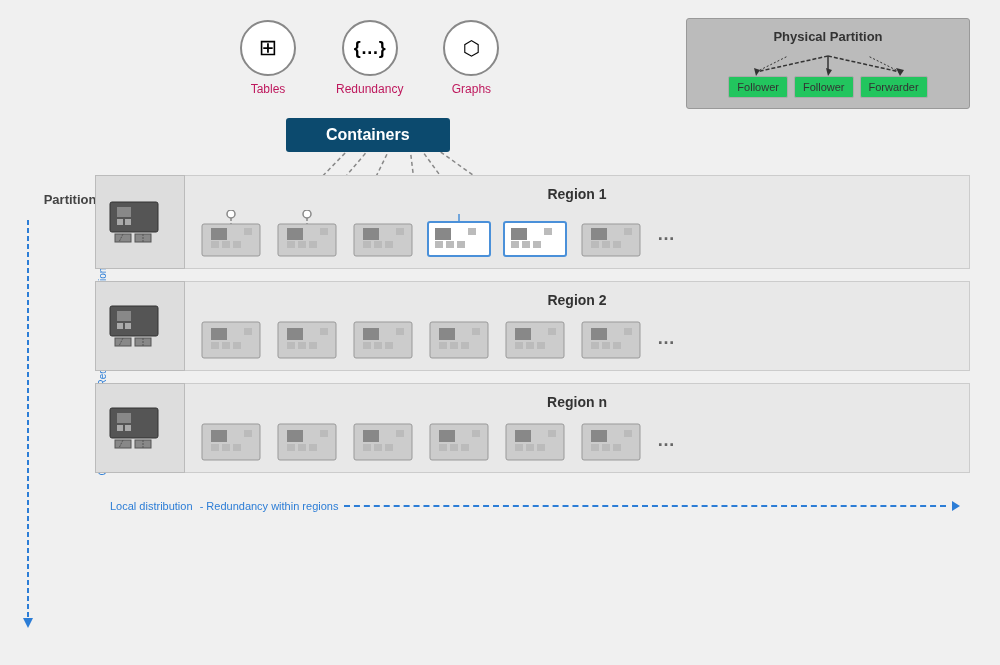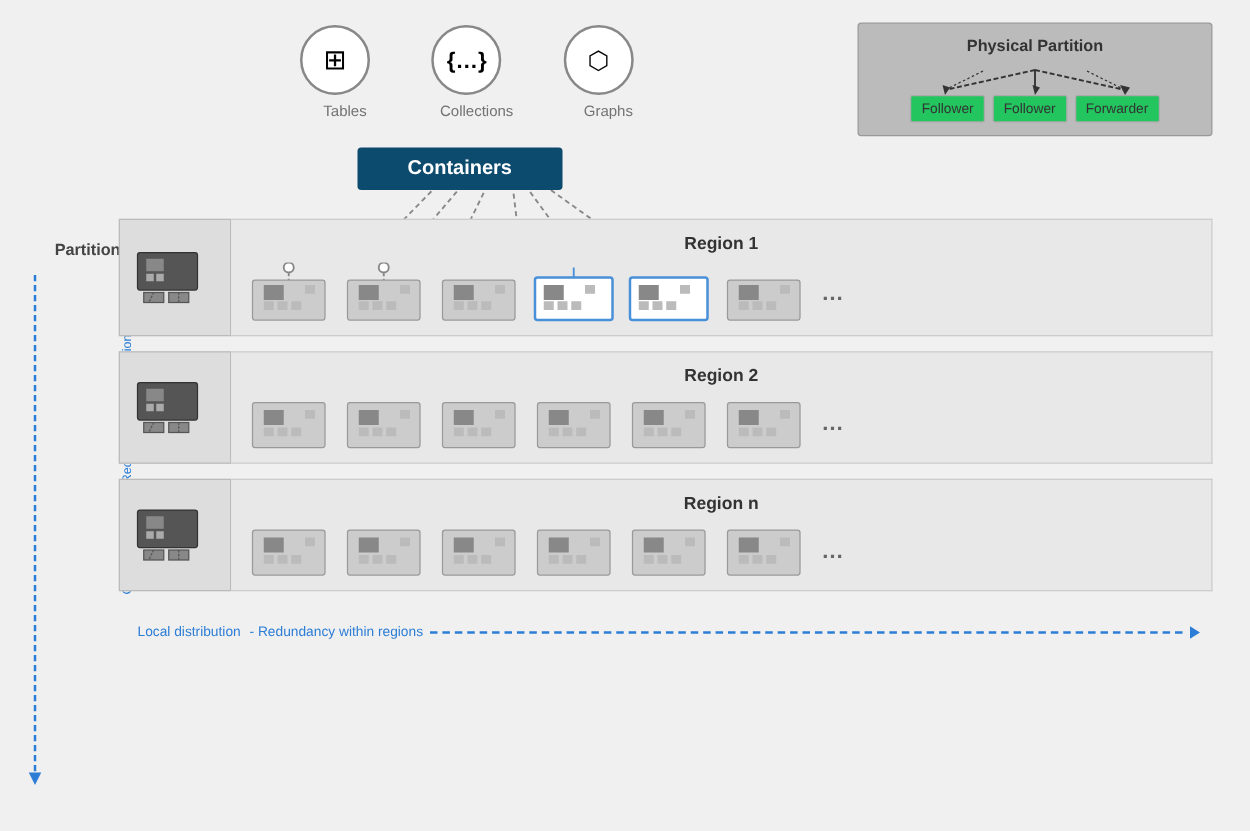--- a/index.html
+++ b/index.html
@@ -39,23 +39,22 @@
       border-radius: 50%;
       border: 2px solid #888;
       background: white;
       display: flex;
       align-items: center;
       justify-content: center;
       font-size: 22px;
     }
     .icon-label {
       font-size: 12px;
-      color: #737373;
+      color: #be185d;
       text-align: right;
-      margin-left: 16px;
     }
 
     
     .containers-box {
       position: absolute;
       top: 118px;
       left: 286px;
       background: #0c4a6e;
       color: white;
       font-size: 16px;
@@ -243,21 +242,21 @@
     <polygon points="670,180 790,180 750,212 710,212" fill="#555" opacity="0.7"></polygon>
   </svg>
 
   <div class="top-icons">
     <div class="icon-item">
       <div class="icon-circle">⊞</div>
       <span class="icon-label">Tables</span>
     </div>
     <div class="icon-item">
       <div class="icon-circle" style="font-size:18px;font-weight:700;">{…}</div>
-      <span class="icon-label">Collections</span>
+      <span class="icon-label">Redundancy</span>
     </div>
     <div class="icon-item">
       <div class="icon-circle" style="font-size:20px;">⬡</div>
       <span class="icon-label">Graphs</span>
     </div>
   </div>
 
   <div class="containers-box">
     <span>Containers</span>
   </div>

